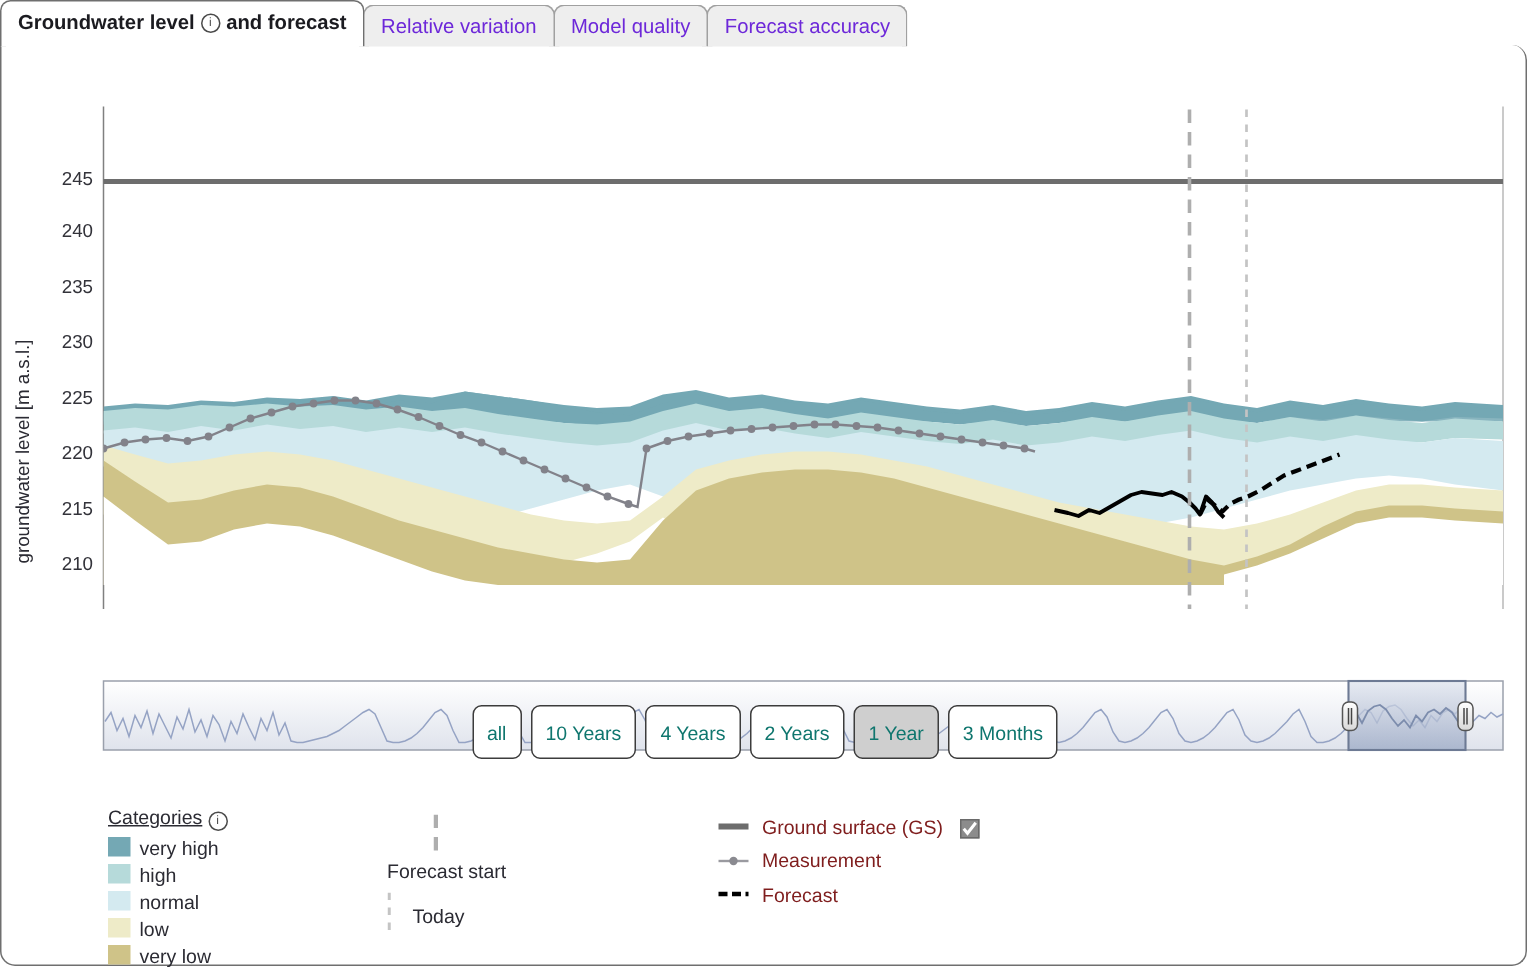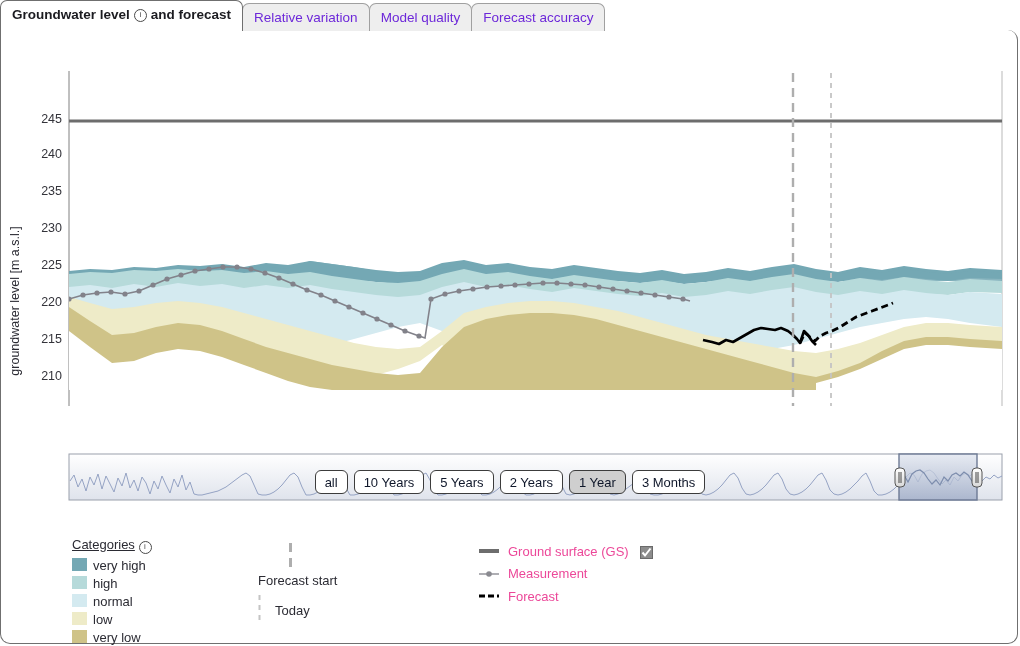--- a/index.html
+++ b/index.html
@@ -116,28 +116,28 @@
     position: absolute;
     left: 0;
     top: 470px;
     width: 1020px;
     display: flex;
     justify-content: center;
     gap: 6px;
   }
   .rangebtn {
     box-sizing: border-box;
-    height: 24px;
+    height: 36px;
     padding: 0 9px;
     display: flex;
     align-items: center;
     border: 1px solid #3c3c3c;
     border-radius: 6px;
     background: #ffffff;
-    color: #0f172a;
+    color: #0f766e;
     font-size: 13px;
     cursor: pointer;
   }
   .rangebtn.selected {
     background: #cfcfcf;
   }
 
   
   .legend {
     position: absolute;
@@ -185,21 +185,21 @@
     left: 478px;
     top: 8px;
   }
   .line-row {
     display: flex;
     align-items: center;
     height: 22.5px;
     gap: 8px;
   }
   .line-sample { width: 22px; height: 12px; flex: none; }
-  .line-text { font-size: 13px; color: #ec4899; white-space: nowrap; }
+  .line-text { font-size: 13px; color: #7f1d1d; white-space: nowrap; }
   .checkbox {
     width: 13px; height: 13px;
     box-sizing: border-box;
     background: #8c8c8c;
     border: 1px solid #6a6a6a;
     display: inline-flex;
     align-items: center;
     justify-content: center;
     margin-left: 3px;
     position: relative;
@@ -490,21 +490,21 @@
       <rect x="972" y="17" width="10" height="19" rx="4" fill="url(#handgrad)" stroke="#555555" stroke-width="1"></rect>
       <line x1="976" y1="21" x2="976" y2="32" stroke="#444444"></line>
       <line x1="978" y1="21" x2="978" y2="32" stroke="#444444"></line>
     </g>
   </svg>
 </div>
 
 <div class="rangebar">
   <div class="rangebtn">all</div>
   <div class="rangebtn">10 Years</div>
-  <div class="rangebtn">5 Years</div>
+  <div class="rangebtn">4 Years</div>
   <div class="rangebtn">2 Years</div>
   <div class="rangebtn selected">1 Year</div>
   <div class="rangebtn">3 Months</div>
 </div>
 
 <div class="legend">
 
   <div class="leg-col-cats">
     <div class="cats-title">
       <u>Categories</u>

